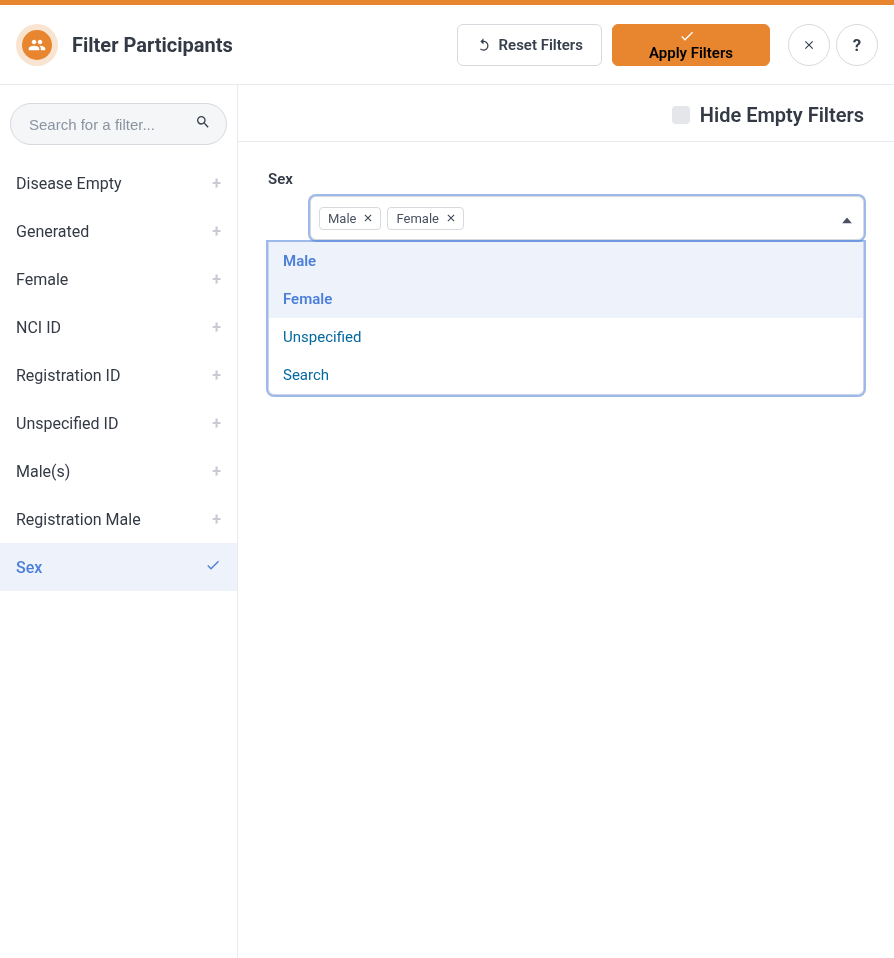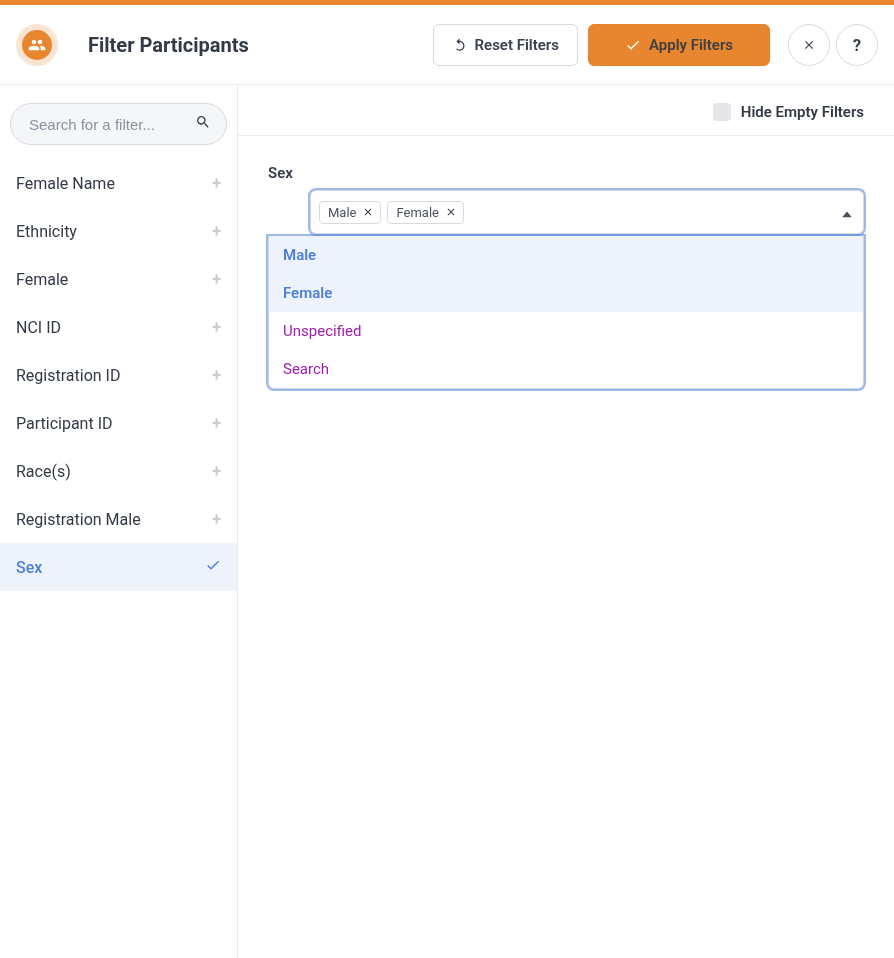--- a/index.html
+++ b/index.html
@@ -36,45 +36,45 @@
     border-radius: 50%;
     background: #e8852f;
     display: flex; align-items: center; justify-content: center;
   }
   .header-icon-inner svg { fill: #fff; }
   .header-title {
     font-size: 20px;
     font-weight: 700;
     color: #333a45;
     flex-shrink: 0;
-    margin-left: 16px;
   }
   .header-spacer { flex: 1 1 auto; }
   .btn {
     display: inline-flex; align-items: center; justify-content: center;
     font-size: 15px; font-weight: 600;
     border-radius: 6px;
     cursor: pointer;
     height: 42px;
     padding: 16px 18px;
     white-space: nowrap;
   }
   .btn-reset {
     background: #fff;
     color: #37404d;
     border: 1px solid #d6d9de;
     margin-right: 10px;
   }
   .btn-reset svg { margin-right: 8px; }
   .btn-apply {
     background: #e8852f;
-    color: #404040;
+    color: #000000;
     border: 1px solid #e8852f;
     margin-right: 12px;
     padding: 0 36px;
+    flex-direction: column;
   }
   .btn-apply svg { margin-right: 8px; }
   .round-btn {
     width: 42px; height: 42px;
     border-radius: 50%;
     border: 1px solid #d6d9de;
     background: #fff;
     display: inline-flex; align-items: center; justify-content: center;
     cursor: pointer;
     margin-left: 6px;
@@ -131,21 +131,21 @@
   .filter-item .check { color: #4c7fd9; }
 
   .main {
     flex: 1;
     position: relative;
   }
   .hide-empty {
     display: flex; align-items: center; justify-content: flex-end;
     padding: 18px 30px 14px 30px;
     border-bottom: 1px solid #e8eaed;
-    font-size: 15px;
+    font-size: 20px;
     color: #333a45;
     font-weight: 600;
   }
   .hide-empty-check {
     width: 18px; height: 18px;
     border-radius: 4px;
     background: #e4e6ea;
     margin-right: 10px;
   }
 
@@ -204,21 +204,21 @@
     border-bottom-left-radius: 6px;
     border-bottom-right-radius: 6px;
     background: #fff;
     box-shadow: 0 0 0 2px rgba(76,127,217,0.55);
     overflow: hidden;
     z-index: 10;
   }
   .ms-option {
     padding: 10px 14px;
     font-size: 15px;
-    color: #a21caf;
+    color: #0369a1;
     cursor: pointer;
   }
   .ms-option.selected {
     background: #eef3fb;
     color: #4c7fd9;
     font-weight: 600;
   }
 </style>
 </head>
 <body>
@@ -265,45 +265,45 @@
     <div class="search-wrap">
       <input class="search-input" type="text" placeholder="Search for a filter..." style="">
       <span class="search-icon">
         <svg width="16" height="16" viewBox="0 0 24 24" fill="#37404d">
             <path d="M15.5 14h-.79l-.28-.27A6.47 6.47 0 0016 9.5 6.5 6.5 0 109.5 16c1.61 0 3.09-.59 4.23-1.57l.27.28v.79L19 20.49 20.49 19 15.5 14zm-6 0C7.01 14 5 11.99 5 9.5S7.01 5 9.5 5 14 7.01 14 9.5 11.99 14 9.5 14z"></path>
           </svg>
       </span>
     </div>
     <div id="sidebar-items">
         <div class="filter-item">
-          <span>Female Name</span>
-          <span class="plus">+</span>
-        </div>
-        <div class="filter-item">
-          <span>Ethnicity</span>
+          <span>Disease Empty</span>
+          <span class="plus">+</span>
+        </div>
+        <div class="filter-item">
+          <span>Generated</span>
           <span class="plus">+</span>
         </div>
         <div class="filter-item">
           <span>Female</span>
           <span class="plus">+</span>
         </div>
         <div class="filter-item">
           <span>NCI ID</span>
           <span class="plus">+</span>
         </div>
         <div class="filter-item">
           <span>Registration ID</span>
           <span class="plus">+</span>
         </div>
         <div class="filter-item">
-          <span>Participant ID</span>
-          <span class="plus">+</span>
-        </div>
-        <div class="filter-item">
-          <span>Race(s)</span>
+          <span>Unspecified ID</span>
+          <span class="plus">+</span>
+        </div>
+        <div class="filter-item">
+          <span>Male(s)</span>
           <span class="plus">+</span>
         </div>
         <div class="filter-item">
           <span>Registration Male</span>
           <span class="plus">+</span>
         </div>
         <div class="filter-item active">
           <span>Sex</span>
           <span class="check"><svg width="16" height="16" viewBox="0 0 24 24" fill="#4c7fd9">
               <path d="M9 16.17 4.83 12l-1.42 1.41L9 19 21 7l-1.41-1.41z"></path>

